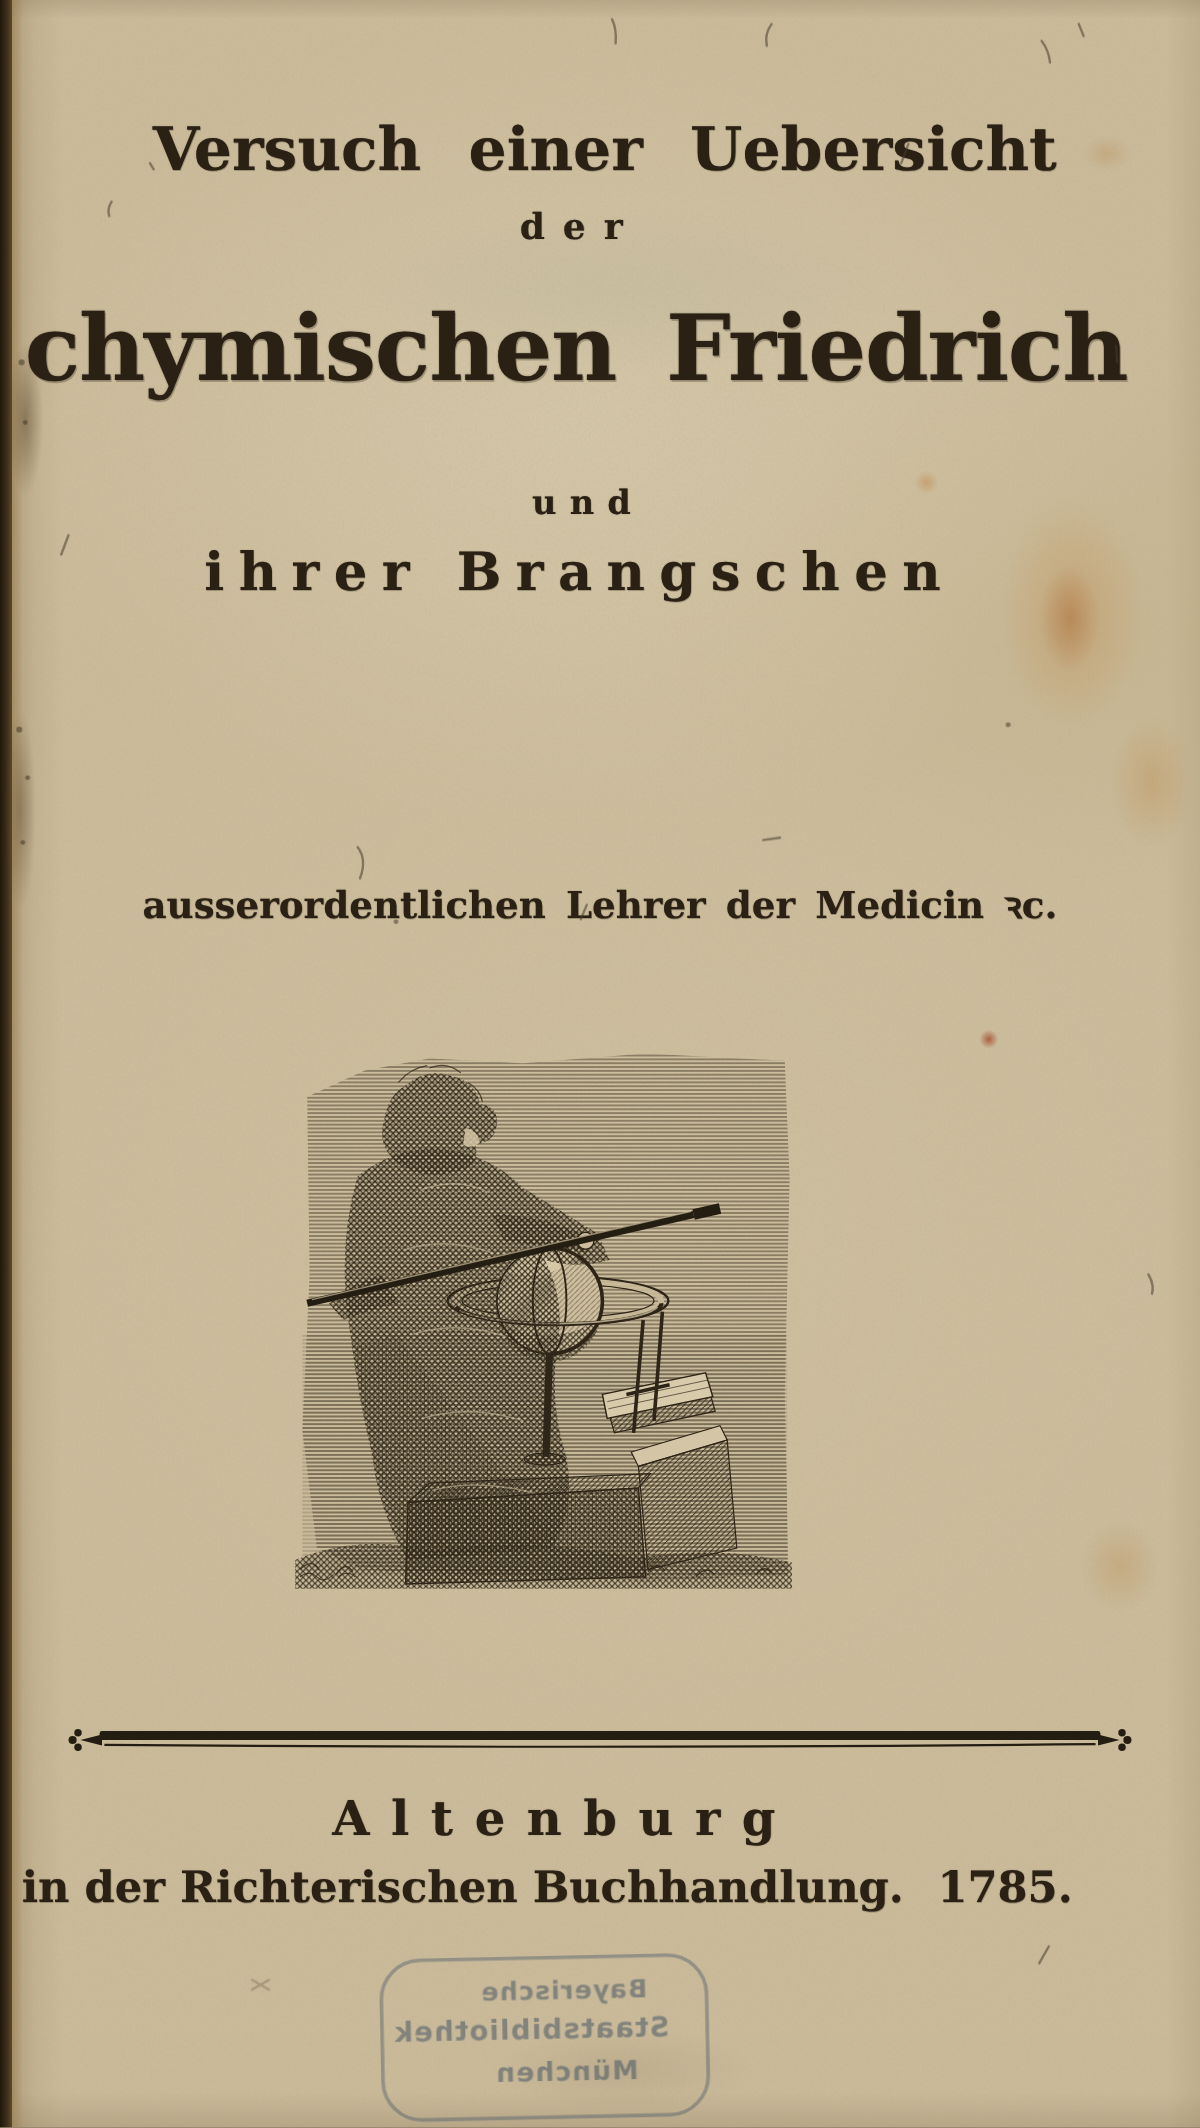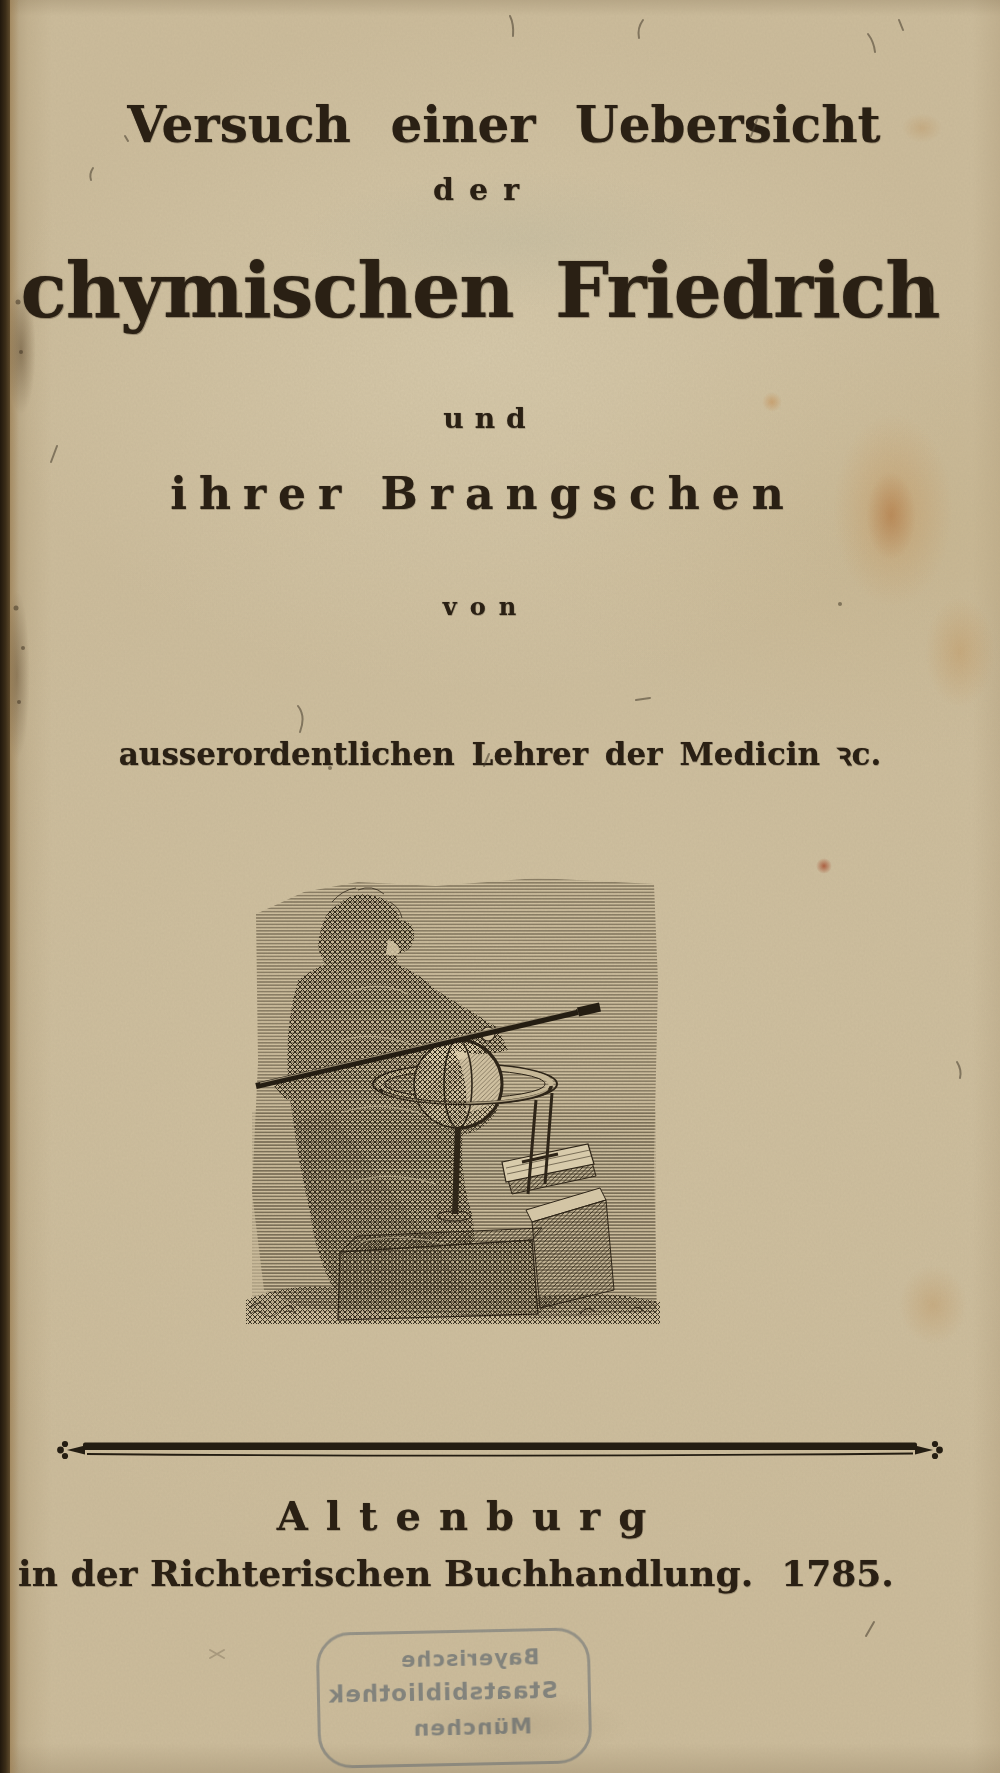--- a/index.html
+++ b/index.html
@@ -30,21 +30,21 @@
   .txt{
     position:absolute;left:0;right:0;text-align:center;white-space:nowrap;
     font-weight:700;color:#2a2014;
     text-shadow:0 0 1px rgba(42,32,20,.45), .5px .5px 0 rgba(42,32,20,.22);
   }
   .half-title{top:95px;right:36px;font-size:50px;word-spacing:22px;padding-left:44px;}
   .article{top:172px;right:33px;font-size:30px;letter-spacing:15px;}
   .main-title{top:246px;right:40px;font-size:76px;letter-spacing:-1px;word-spacing:16px;
     text-shadow:0 0 1.4px rgba(42,32,20,.55), 1px 1px 0 rgba(42,32,20,.25);}
   .conjunction{top:402px;right:20px;font-size:28px;letter-spacing:11px;}
-  .subtitle{top:468px;right:34px;font-size:44px;letter-spacing:12px;}
+  .subtitle{top:452px;right:34px;font-size:44px;letter-spacing:12px;}
   .byline{top:592px;right:28px;font-size:24px;letter-spacing:13px;}
   .author{top:652px;font-size:44px;word-spacing:10px;}
   .author-role{top:732px;font-size:31px;word-spacing:6px;}
 
   .engraving{position:absolute;left:240px;top:862px;width:425px;height:468px;}
 
   .rule-wrap{position:absolute;left:55px;top:1437px;width:890px;height:26px;}
 
   .imprint-city{top:1492px;right:94px;font-size:40px;letter-spacing:18px;margin-left:35px;}
   .imprint-line{top:1552px;right:88px;font-size:36px;}
@@ -93,21 +93,20 @@
   <div class="stain" style="left:4px;top:590px;width:26px;height:170px;background:radial-gradient(ellipse,rgba(80,58,30,.38),transparent 70%);"></div>
   <div class="stain" style="left:290px;top:170px;width:460px;height:140px;border-radius:40%;background:radial-gradient(ellipse,rgba(148,158,142,.14),transparent 70%);"></div>
   <div class="stain" style="left:340px;top:1110px;width:320px;height:100px;border-radius:40%;background:radial-gradient(ellipse,rgba(148,158,142,.10),transparent 70%);"></div>
   <div class="stain" style="left:410px;top:1690px;width:220px;height:70px;border-radius:40%;background:radial-gradient(ellipse,rgba(120,100,70,.14),transparent 70%);"></div>
 
   <div class="txt half-title">Versuch einer Uebersicht</div>
   <div class="txt article">der</div>
   <div class="txt main-title">chymischen Friedrich</div>
   <div class="txt conjunction">und</div>
   <div class="txt subtitle">ihrer Brangschen</div>
-  <div class="txt byline">von</div>
   <div class="txt author-role">ausserordentlichen Lehrer der Medicin ꝛc.</div>
 
   <div class="engraving">
   <svg viewBox="0 0 425 468" width="425" height="468">
     <defs>
       <pattern id="hH" width="4" height="3.2" patternUnits="userSpaceOnUse">
         <path d="M0,1.6 H4" stroke="#3a3120" stroke-width="0.85"></path>
       </pattern>
       <pattern id="hX" width="5" height="5" patternUnits="userSpaceOnUse">
         <path d="M0,0 L5,5 M5,0 L0,5" stroke="#2f2718" stroke-width="1"></path>

